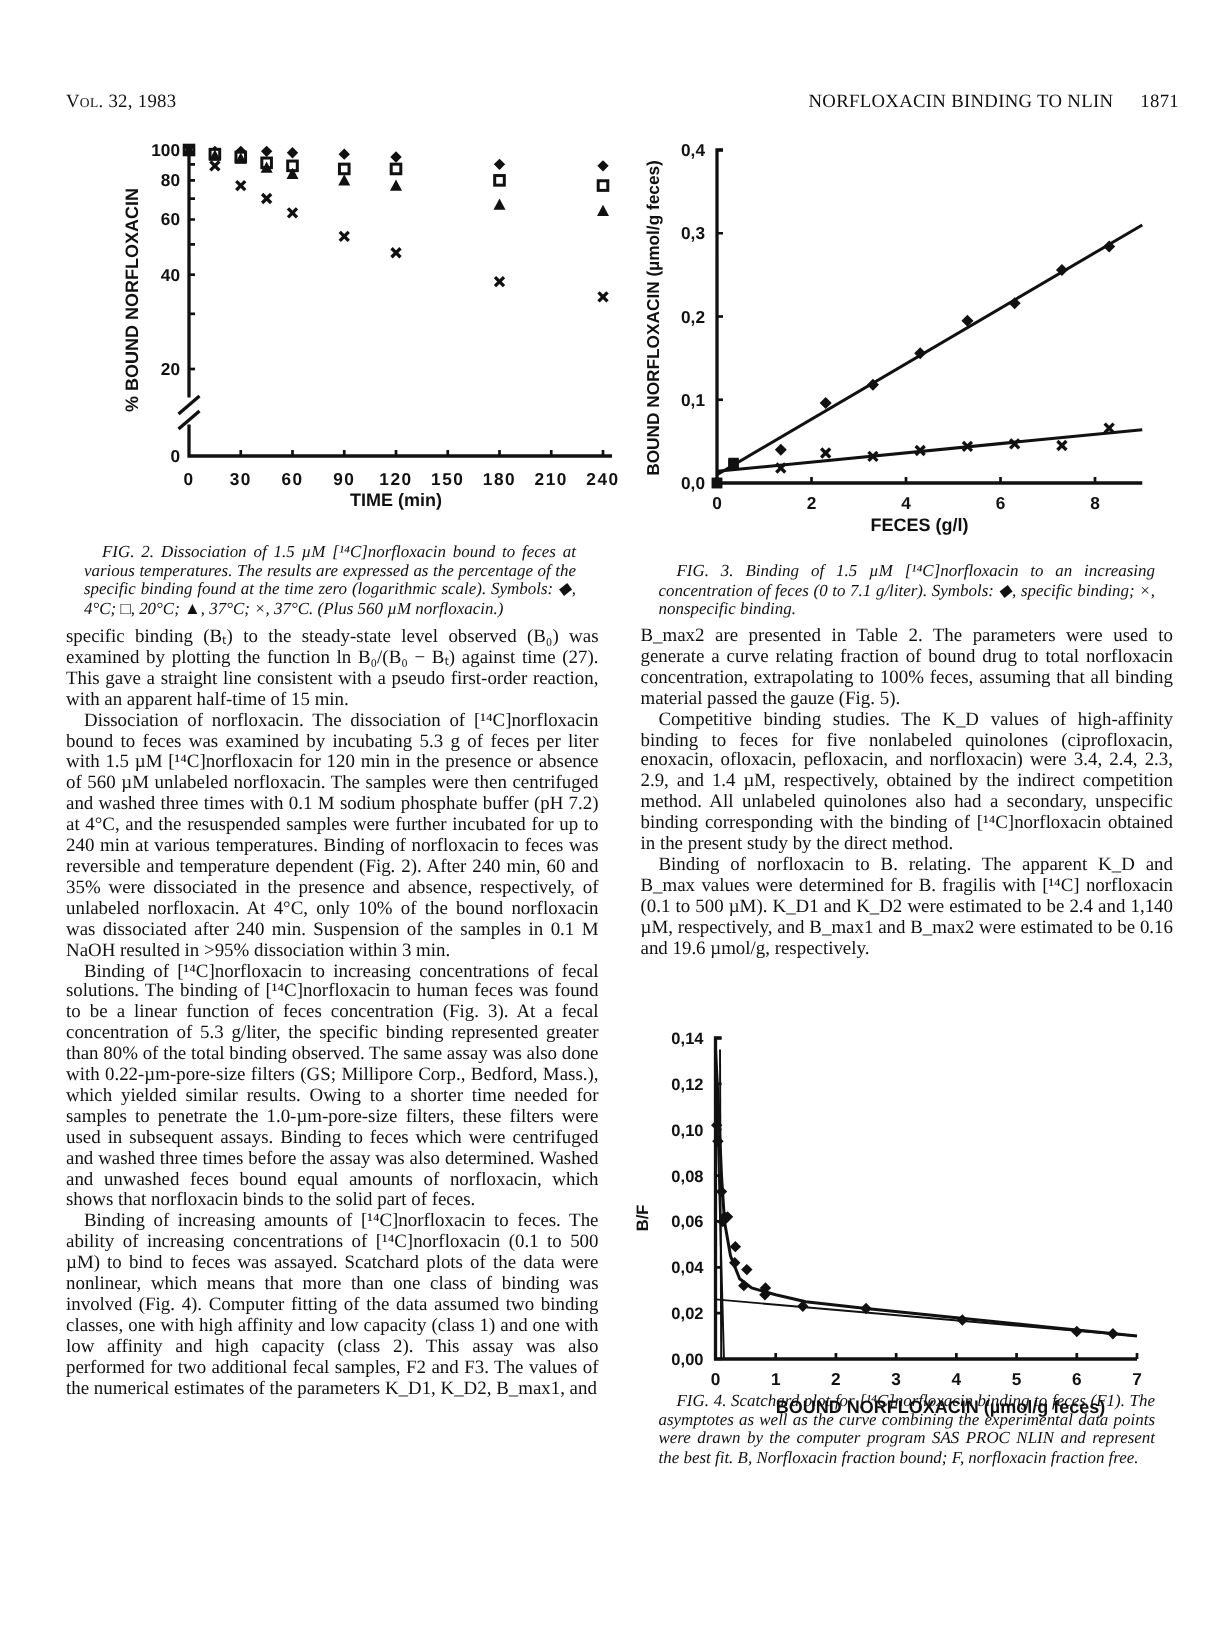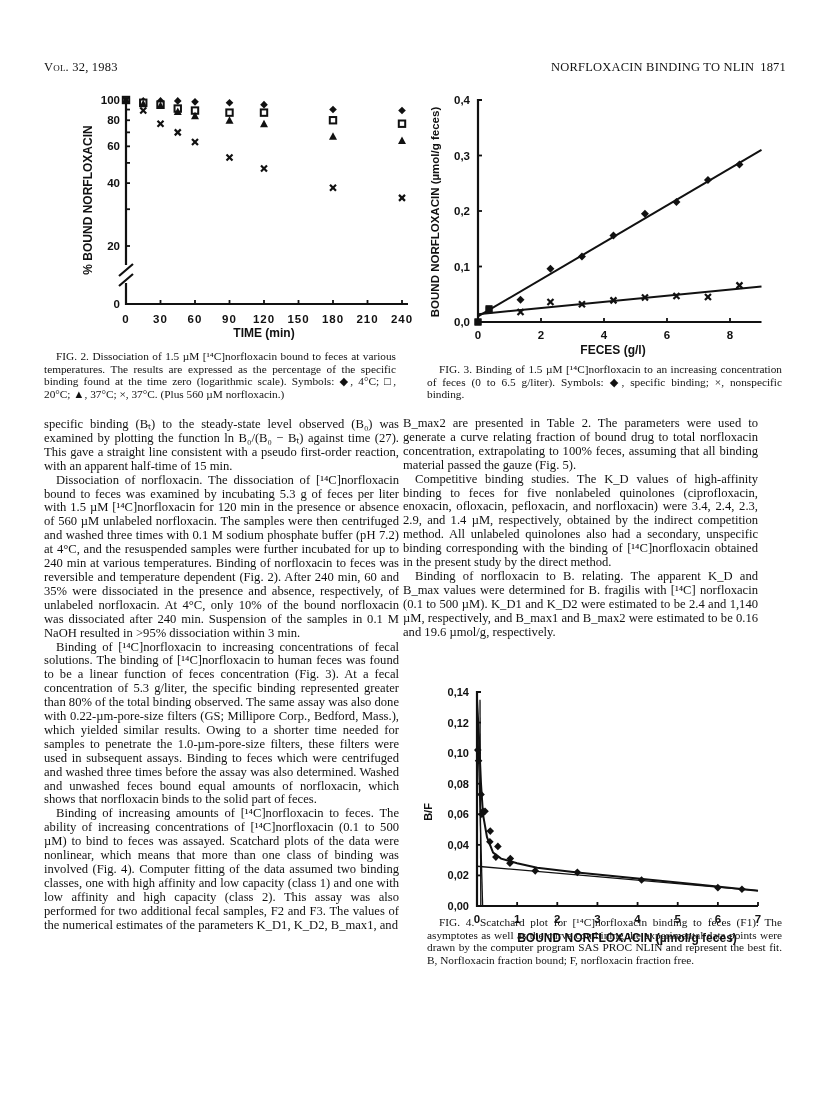--- a/index.html
+++ b/index.html
@@ -1,25 +1,25 @@
 <!DOCTYPE html>
 <html><head>
 <meta charset="utf-8">
 <style>
   html, body { margin:0; padding:0; background:#fff; }
   body { width:816px; height:1093px; position:relative; overflow:hidden; font-family:"Liberation Serif", serif; color:#111; }
   .hdr { position:absolute; top:60px; font-size:12.5px; letter-spacing:0.2px; }
   .hdr-left { left:44px; font-variant:small-caps; }
   .hdr-right { right:30px; }
-  .hdr-right .pg { margin-left:6px; }
+  .hdr-right .pg { margin-left:18px; }
   .col { position:absolute; width:330px; font-size:12.6px; line-height:13.9px; text-align:justify; }
   .col p { margin:0; text-indent:12px; }
   .col p.noind { text-indent:0; }
   .cap { position:absolute; font-size:11.3px; line-height:12.6px; text-align:justify; }
-  .cap p { margin:0; text-indent:12px; }
+  .cap p { margin:12px; text-indent:12px;font-style:italic; }
   b { font-weight:normal; }
   svg text { font-family:"Liberation Sans", sans-serif; font-weight:bold; fill:#111; }
   .fig { position:absolute; }
   .axis { stroke:#111; stroke-width:2.2; fill:none; }
   .tick { stroke:#111; stroke-width:1.8; }
   .fit { stroke:#111; stroke-width:2; fill:none; }
   .fitthin { stroke:#111; stroke-width:1.3; fill:none; }
 </style>
 </head>
 <body>
@@ -269,29 +269,29 @@
       <polygon points="741.9428571428571,885.3857142857144 745.742857142857,889.1857142857143 741.9428571428571,892.9857142857143 738.1428571428571,889.1857142857143" fill="#111"></polygon>
     </g>
   <text x="627" y="942" font-size="12" text-anchor="middle">BOUND NORFLOXACIN (µmol/g feces)</text>
   <text x="0" y="0" font-size="11" text-anchor="middle" transform="translate(432,812) rotate(-90)">B/F</text>
 </svg>
 
 <div class="cap" style="left:44px;top:350px;width:352px;">
     <p>FIG. 2. Dissociation of 1.5 µM [¹⁴C]norfloxacin bound to feces at various temperatures. The results are expressed as the percentage of the specific binding found at the time zero (logarithmic scale). Symbols: ◆, 4°C; □, 20°C; ▲, 37°C; ×, 37°C. (Plus 560 µM norfloxacin.)</p>
   </div>
 <div class="cap" style="left:427px;top:363px;width:355px;">
-    <p>FIG. 3. Binding of 1.5 µM [¹⁴C]norfloxacin to an increasing concentration of feces (0 to 6.5 g/liter). Symbols: ◆, specific binding; ×, nonspecific binding.</p>
+    <p>FIG. 3. Binding of 1.5 µM [¹⁴C]norfloxacin to an increasing concentration of feces (0 to 7.1 g/liter). Symbols: ◆, specific binding; ×, nonspecific binding.</p>
   </div>
 <div class="cap" style="left:427px;top:916px;width:355px;">
     <p>FIG. 4. Scatchard plot for [¹⁴C]norfloxacin binding to feces (F1). The asymptotes as well as the curve combining the experimental data points were drawn by the computer program SAS PROC NLIN and represent the best fit. B, Norfloxacin fraction bound; F, norfloxacin fraction free.</p>
   </div>
 
 <div class="col" id="left-col" style="left:44px;top:418px;width:355px;">
     <p class="noind"><span>specific binding (Bₜ) to the steady-state level observed (B₀) was examined by plotting the function ln B₀/(B₀ − Bₜ) against time (27). This gave a straight line consistent with a pseudo first-order reaction, with an apparent half-time of 15 min.</span></p>
     <p><b>Dissociation of norfloxacin.</b><span> The dissociation of [¹⁴C]norfloxacin bound to feces was examined by incubating 5.3 g of feces per liter with 1.5 µM [¹⁴C]norfloxacin for 120 min in the presence or absence of 560 µM unlabeled norfloxacin. The samples were then centrifuged and washed three times with 0.1 M sodium phosphate buffer (pH 7.2) at 4°C, and the resuspended samples were further incubated for up to 240 min at various temperatures. Binding of norfloxacin to feces was reversible and temperature dependent (Fig. 2). After 240 min, 60 and 35% were dissociated in the presence and absence, respectively, of unlabeled norfloxacin. At 4°C, only 10% of the bound norfloxacin was dissociated after 240 min. Suspension of the samples in 0.1 M NaOH resulted in &gt;95% dissociation within 3 min.</span></p>
     <p><b>Binding of [¹⁴C]norfloxacin to increasing concentrations of fecal solutions.</b><span> The binding of [¹⁴C]norfloxacin to human feces was found to be a linear function of feces concentration (Fig. 3). At a fecal concentration of 5.3 g/liter, the specific binding represented greater than 80% of the total binding observed. The same assay was also done with 0.22-µm-pore-size filters (GS; Millipore Corp., Bedford, Mass.), which yielded similar results. Owing to a shorter time needed for samples to penetrate the 1.0-µm-pore-size filters, these filters were used in subsequent assays. Binding to feces which were centrifuged and washed three times before the assay was also determined. Washed and unwashed feces bound equal amounts of norfloxacin, which shows that norfloxacin binds to the solid part of feces.</span></p>
     <p><b>Binding of increasing amounts of [¹⁴C]norfloxacin to feces.</b><span> The ability of increasing concentrations of [¹⁴C]norfloxacin (0.1 to 500 µM) to bind to feces was assayed. Scatchard plots of the data were nonlinear, which means that more than one class of binding was involved (Fig. 4). Computer fitting of the data assumed two binding classes, one with high affinity and low capacity (class 1) and one with low affinity and high capacity (class 2). This assay was also performed for two additional fecal samples, F2 and F3. The values of the numerical estimates of the parameters K_D1, K_D2, B_max1, and</span></p>
   </div>
-<div class="col" id="right-col" style="left:403px;top:417px;width:355px;">
+<div class="col" id="right-col" style="left:427px;top:417px;width:355px;">
     <p class="noind"><span>B_max2 are presented in Table 2. The parameters were used to generate a curve relating fraction of bound drug to total norfloxacin concentration, extrapolating to 100% feces, assuming that all binding material passed the gauze (Fig. 5).</span></p>
     <p><b>Competitive binding studies.</b><span> The K_D values of high-affinity binding to feces for five nonlabeled quinolones (ciprofloxacin, enoxacin, ofloxacin, pefloxacin, and norfloxacin) were 3.4, 2.4, 2.3, 2.9, and 1.4 µM, respectively, obtained by the indirect competition method. All unlabeled quinolones also had a secondary, unspecific binding corresponding with the binding of [¹⁴C]norfloxacin obtained in the present study by the direct method.</span></p>
     <p><b>Binding of norfloxacin to B. relating.</b><span> The apparent K_D and B_max values were determined for B. fragilis with [¹⁴C] norfloxacin (0.1 to 500 µM). K_D1 and K_D2 were estimated to be 2.4 and 1,140 µM, respectively, and B_max1 and B_max2 were estimated to be 0.16 and 19.6 µmol/g, respectively.</span></p>
   </div>
 
 </body></html>

